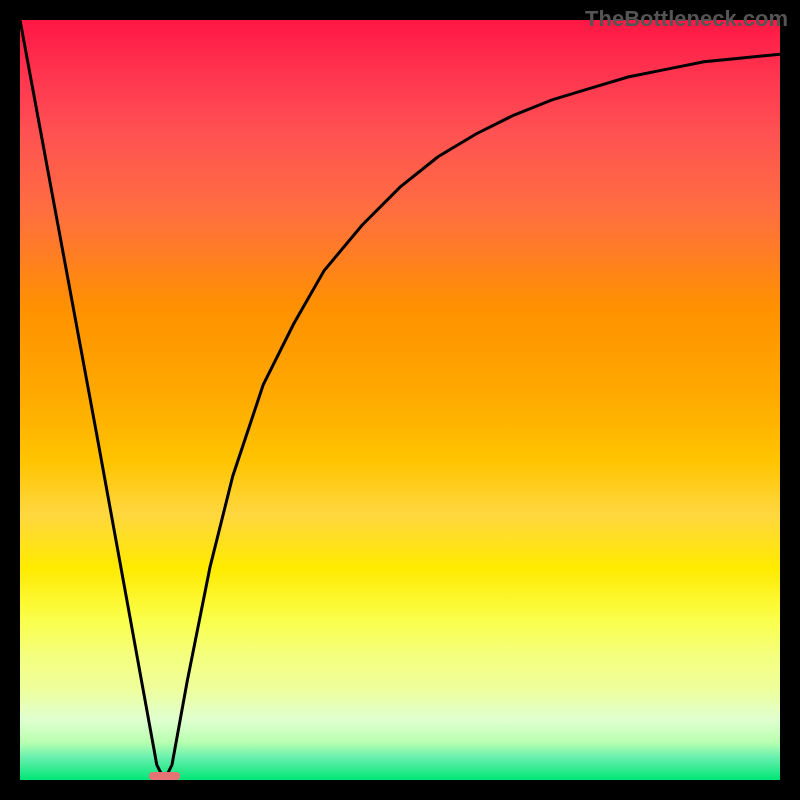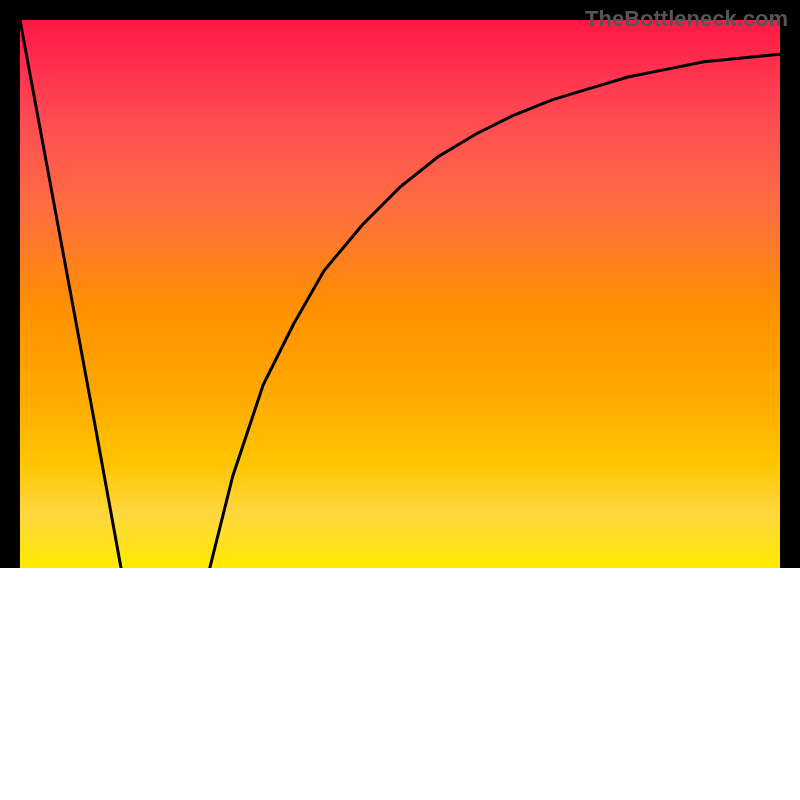--- a/index.html
+++ b/index.html
@@ -2,21 +2,21 @@
 <html><head>
 <meta charset="utf-8">
 <style>
   body {
     margin: 0;
     padding: 0;
     background: #ffffff;
   }
   .chart-container {
     width: 800px;
-    height: 568px;
+    height: 800px;
     position: relative;
     background: #000000;
   }
   .plot-area {
     position: absolute;
     left: 20px;
     top: 20px;
     width: 760px;
     height: 760px;
     background: linear-gradient(to bottom,

